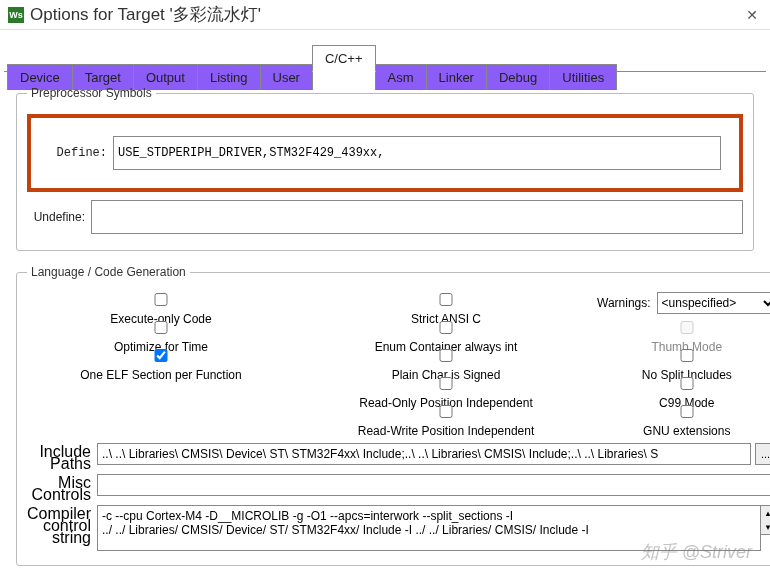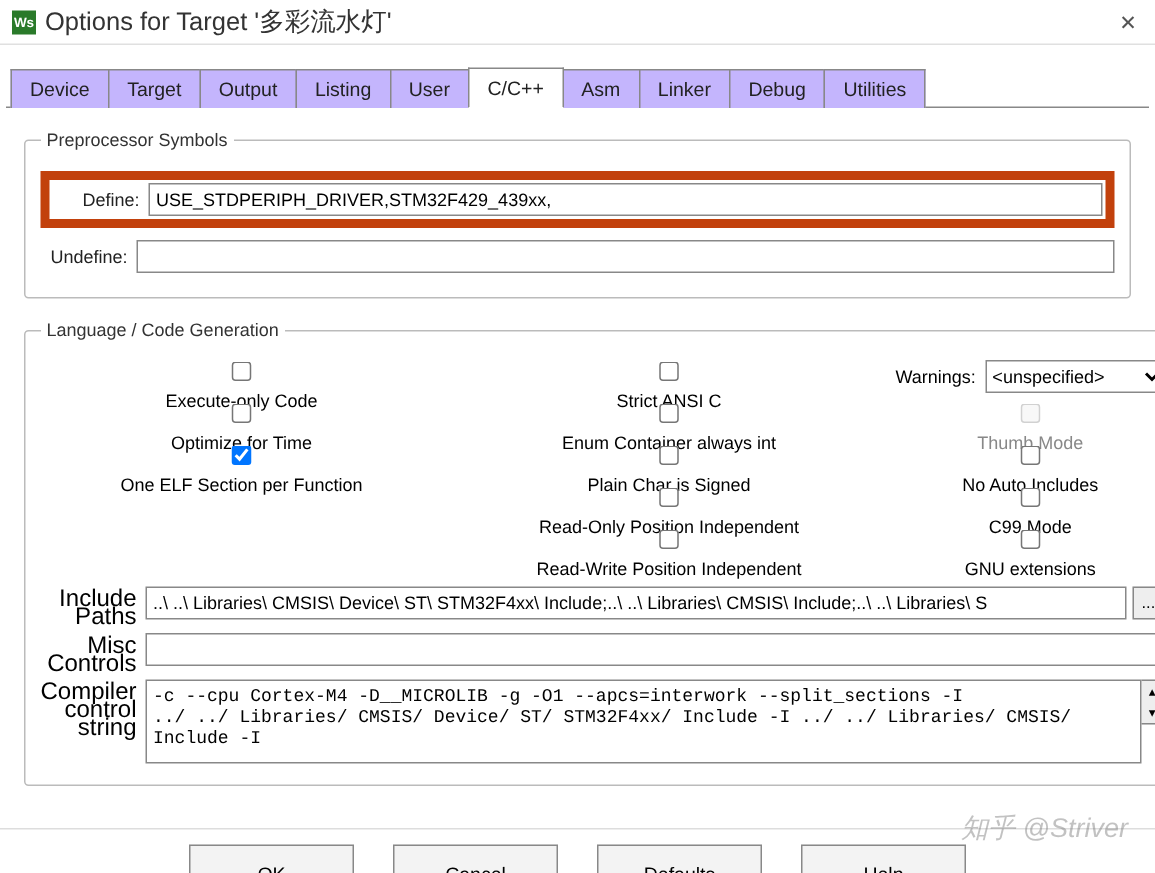--- a/index.html
+++ b/index.html
@@ -46,26 +46,26 @@
     align-items: flex-end;
     height: 30px;
     border-bottom: 1px solid #888;
     margin: 12px 4px 0 4px;
     padding-left: 3px;
   }
   .tab {
     padding: 5px 12px 5px 12px;
     border: 1px solid #888;
     border-bottom: none;
-    background: #c4b5fd;
+    background: #8b5cf6;
     margin-right: -1px;
     font-size: 13px;
     color: #222;
     position: relative;
-    top: 1px;
+    top: 19px;
     cursor: pointer;
   }
   .tab.active {
     background: #fff;
     border-bottom: 1px solid #fff;
     top: 1px;
     z-index: 2;
     font-weight: normal;
   }
   .content {
@@ -93,29 +93,30 @@
     text-align: right;
     padding-right: 6px;
     color: #222;
   }
   input[type=text] {
     font-family: inherit;
     font-size: 12px;
     padding: 3px 4px;
     border: 1px solid #888;
     background: #fff;
-    height: 22px;
+    height: 34px;
   }
   .define-input {
     flex: 1;
   }
   .define-wrap {
-    border: 6px solid #c2410c;
-    padding: 2px;
+    border: 4px solid #c2410c;
+    padding: 18px;
     margin-bottom: 8px;
+    font-family: Liberation Mono, monospace;
   }
   .define-wrap .row { margin-bottom: 0; }
   .cols3 {
     display: flex;
     gap: 6px;
   }
   .col { flex: 1; }
   .col1 { flex: 0 0 268px; }
   .col2 { flex: 0 0 290px; }
   .col3 { flex: 1; }
@@ -155,22 +156,22 @@
   .pinput {
     flex:1; height:22px; border:1px solid #888; padding:3px 4px; font-size:12px;
     overflow:hidden; white-space:nowrap;
   }
   .pbtn {
     width:22px; height:22px; border:1px solid #888; margin-left:4px;
     display:flex; align-items:center; justify-content:center;
     background:#eee; cursor:pointer; font-size:11px;
   }
   .compiler-box {
-    flex:1; height:56px; border:1px solid #888; padding:3px 4px; font-size:12px;
-    font-family:Liberation Mono, monospace; overflow:hidden;
+    flex:1; height:46px; border:1px solid #888; padding:3px 4px; font-size:12px;
+    font-family:Liberation Sans, sans-serif; overflow:hidden;
     position:relative;
   }
   .compiler-scroll {
     width:16px;
     display:flex; flex-direction:column; justify-content:space-between;
     border:1px solid #888; border-left:none; background:#eee;
   }
   .compiler-scroll div { height:14px; display:flex; align-items:center; justify-content:center; font-size:9px; cursor:pointer;}
   .btnbar {
     display:flex; justify-content:center; gap:26px;
@@ -280,21 +281,21 @@
           <select style="width:120px;">
             <option>&lt;unspecified&gt;</option>
           </select>
         </div>
         <div class="chk disabled">
           <input type="checkbox" disabled="" style="">
           <span>Thumb Mode</span>
         </div>
         <div class="chk">
           <input type="checkbox" style="">
-          <span>No Auto Includes</span>
+          <span>No Split Includes</span>
         </div>
         <div class="chk">
           <input type="checkbox" style="">
           <span>C99 Mode</span>
         </div>
         <div class="chk">
           <input type="checkbox" style="">
           <span>GNU extensions</span>
         </div>
       </div>

